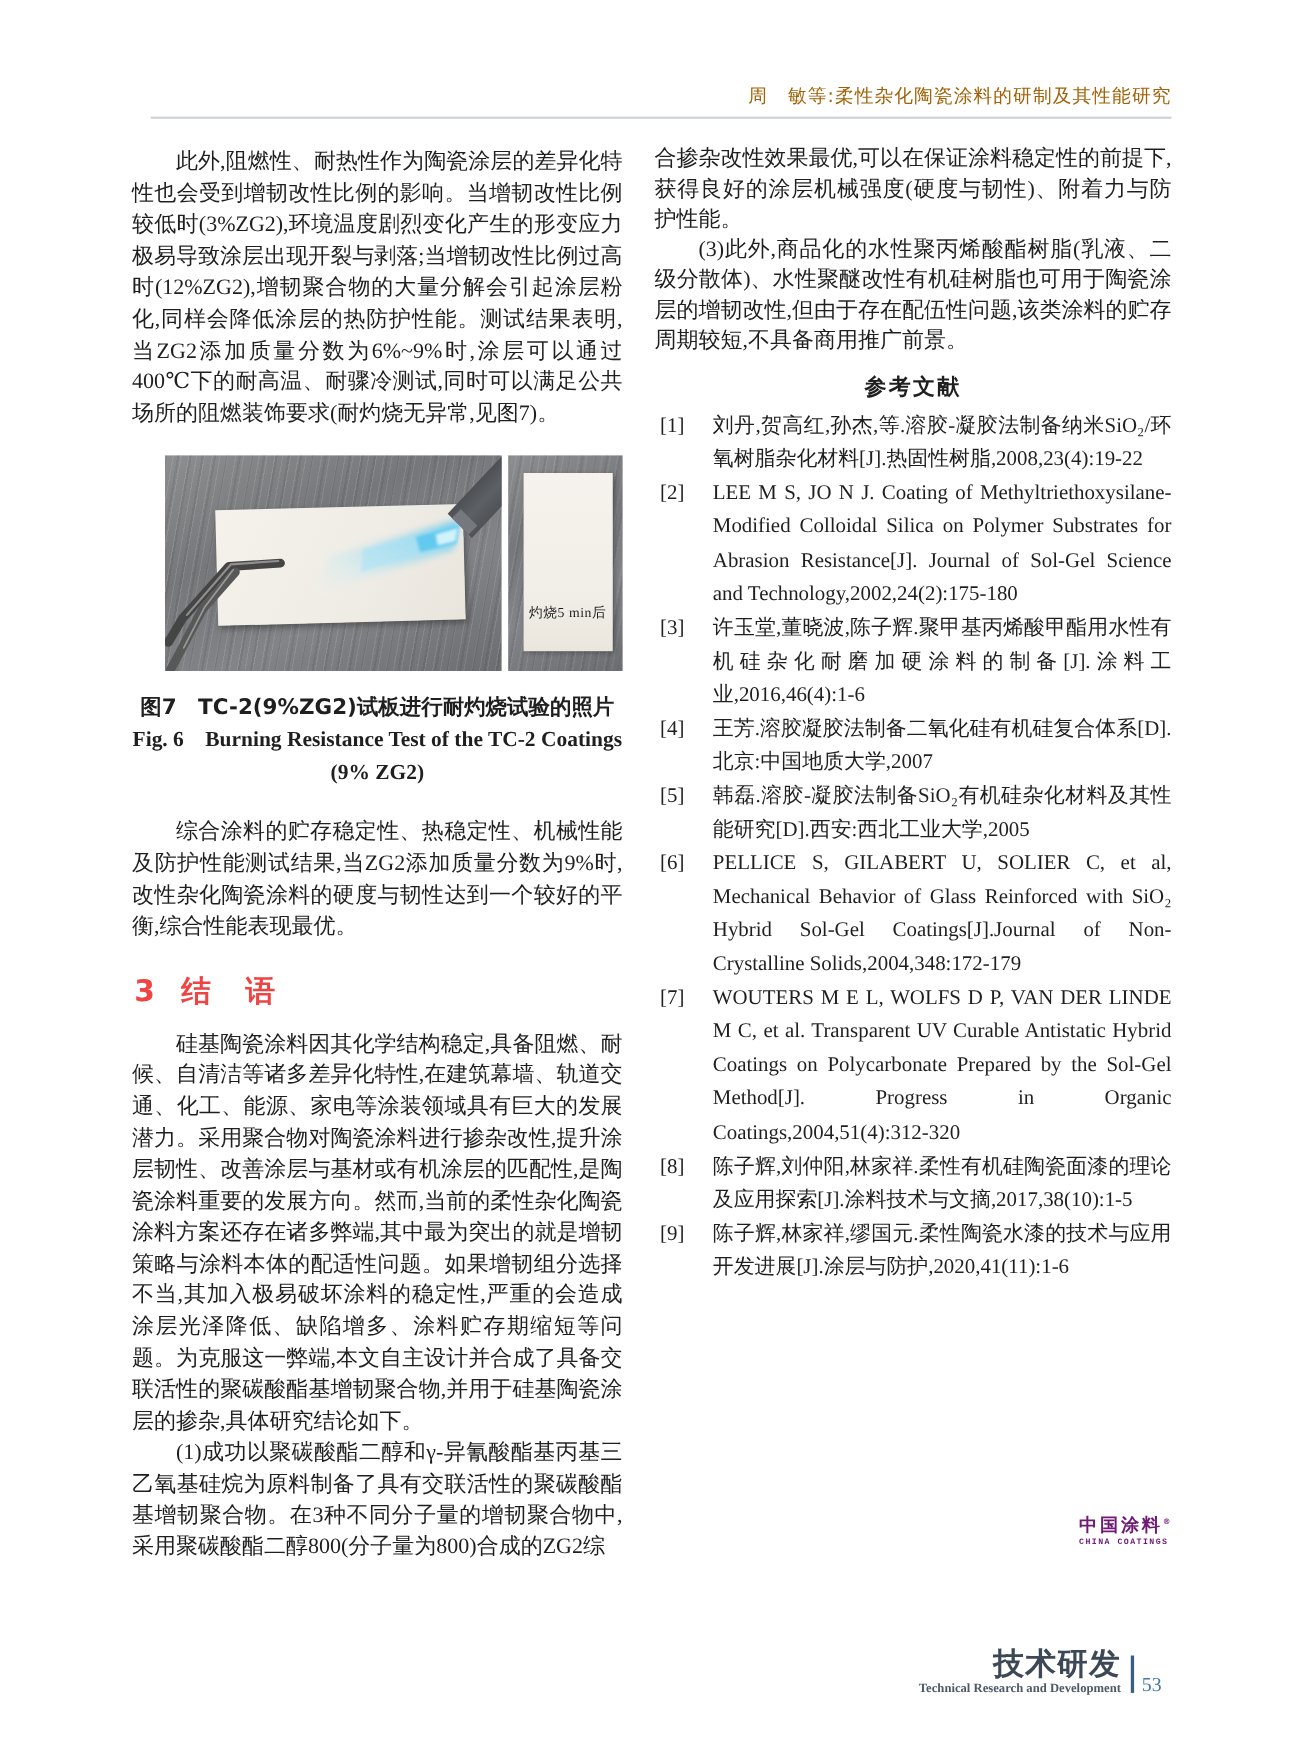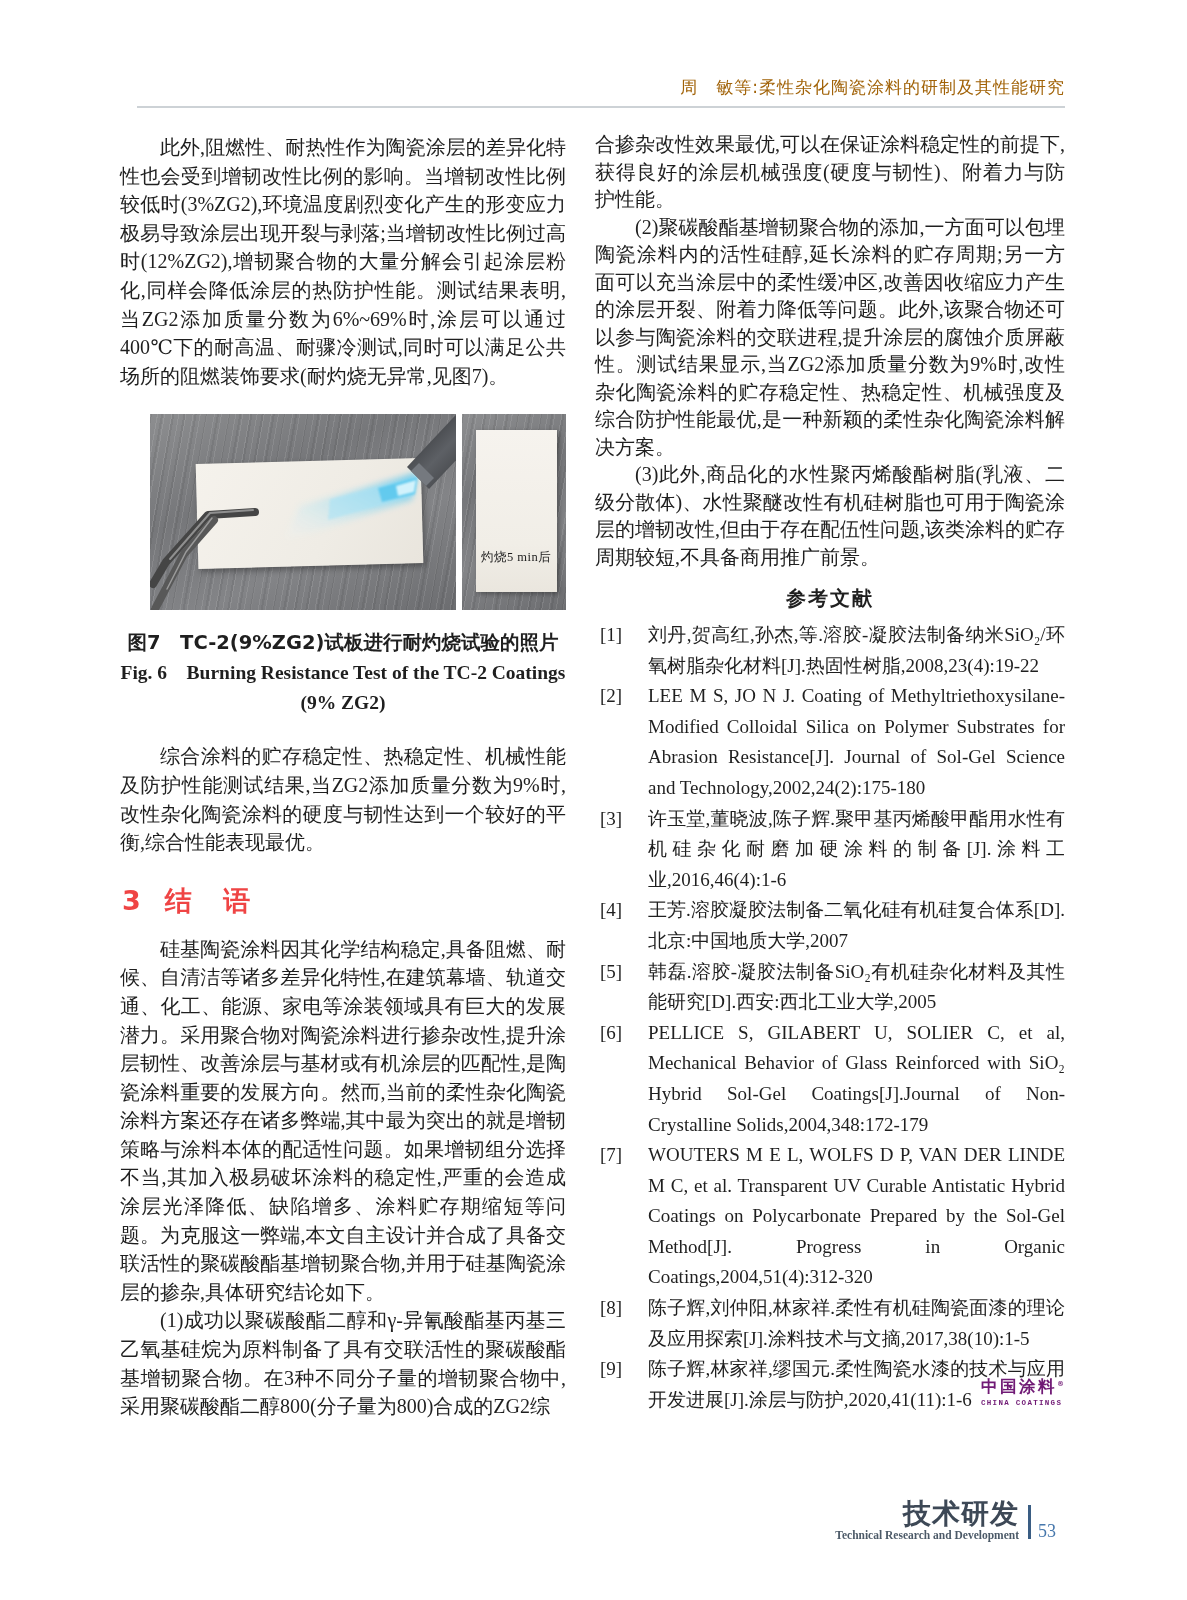--- a/index.html
+++ b/index.html
@@ -79,21 +79,21 @@
   .footer-bar{width:3px;height:34px;background:#3a5d83;margin:1px 7px 0 9px;}
   .footer-num{font-size:18px;color:#4677ac;margin-top:17px;}
 </style>
 </head>
 <body>
 
 <div class="running-head">周　敏等:柔性杂化陶瓷涂料的研制及其性能研究</div>
 <div class="head-rule"></div>
 
 <div class="col col-left">
-  <p class="para indent mb">此外,阻燃性、耐热性作为陶瓷涂层的差异化特性也会受到增韧改性比例的影响。当增韧改性比例较低时(3%ZG2),环境温度剧烈变化产生的形变应力极易导致涂层出现开裂与剥落;当增韧改性比例过高时(12%ZG2),增韧聚合物的大量分解会引起涂层粉化,同样会降低涂层的热防护性能。测试结果表明,当ZG2添加质量分数为6%~69%时,涂层可以通过400℃下的耐高温、耐骤冷测试,同时可以满足公共场所的阻燃装饰要求(耐灼烧无异常,见图7)。</p>
+  <p class="para indent mb">此外,阻燃性、耐热性作为陶瓷涂层的差异化特性也会受到增韧改性比例的影响。当增韧改性比例较低时(3%ZG2),环境温度剧烈变化产生的形变应力极易导致涂层出现开裂与剥落;当增韧改性比例过高时(12%ZG2),增韧聚合物的大量分解会引起涂层粉化,同样会降低涂层的热防护性能。测试结果表明,当ZG2添加质量分数为6%~9%时,涂层可以通过400℃下的耐高温、耐骤冷测试,同时可以满足公共场所的阻燃装饰要求(耐灼烧无异常,见图7)。</p>
 
   <div class="figure">
 
     <div class="photo photo-left">
       <div class="panel-left"></div>
       <svg class="photo-svg" width="319" height="196" viewBox="0 0 319 196">
         <defs>
           <linearGradient id="torchG" x1="0" y1="0" x2="1" y2="1">
             <stop offset="0" stop-color="#1e1f21"></stop>
             <stop offset="0.5" stop-color="#5d6065"></stop>
@@ -151,21 +151,20 @@
   <div class="sec-head">
     <span class="sec-num">3</span><span class="sec-title">结 语</span>
   </div>
 
   <p class="para indent">硅基陶瓷涂料因其化学结构稳定,具备阻燃、耐候、自清洁等诸多差异化特性,在建筑幕墙、轨道交通、化工、能源、家电等涂装领域具有巨大的发展潜力。采用聚合物对陶瓷涂料进行掺杂改性,提升涂层韧性、改善涂层与基材或有机涂层的匹配性,是陶瓷涂料重要的发展方向。然而,当前的柔性杂化陶瓷涂料方案还存在诸多弊端,其中最为突出的就是增韧策略与涂料本体的配适性问题。如果增韧组分选择不当,其加入极易破坏涂料的稳定性,严重的会造成涂层光泽降低、缺陷增多、涂料贮存期缩短等问题。为克服这一弊端,本文自主设计并合成了具备交联活性的聚碳酸酯基增韧聚合物,并用于硅基陶瓷涂层的掺杂,具体研究结论如下。</p>
   <p class="para indent">(1)成功以聚碳酸酯二醇和γ-异氰酸酯基丙基三乙氧基硅烷为原料制备了具有交联活性的聚碳酸酯基增韧聚合物。在3种不同分子量的增韧聚合物中,采用聚碳酸酯二醇800(分子量为800)合成的ZG2综</p>
 </div>
 
 <div class="col col-right">
   <p class="para">合掺杂改性效果最优,可以在保证涂料稳定性的前提下,获得良好的涂层机械强度(硬度与韧性)、附着力与防护性能。</p>
-  <p class="para indent">(2)聚碳酸酯基增韧聚合物的添加,一方面可以包埋陶瓷涂料内的活性硅醇,延长涂料的贮存周期;另一方面可以充当涂层中的柔性缓冲区,改善因收缩应力产生的涂层开裂、附着力降低等问题。此外,该聚合物还可以参与陶瓷涂料的交联进程,提升涂层的腐蚀介质屏蔽性。测试结果显示,当ZG2添加质量分数为9%时,改性杂化陶瓷涂料的贮存稳定性、热稳定性、机械强度及综合防护性能最优,是一种新颖的柔性杂化陶瓷涂料解决方案。</p>
   <p class="para indent">(3)此外,商品化的水性聚丙烯酸酯树脂(乳液、二级分散体)、水性聚醚改性有机硅树脂也可用于陶瓷涂层的增韧改性,但由于存在配伍性问题,该类涂料的贮存周期较短,不具备商用推广前景。</p>
 
   <div class="refs-head">参考文献</div>
 
   <ul class="ref-list">
     <li class="ref-item">
       <span class="ref-id">[1]</span>
       <span>刘丹,贺高红,孙杰,等.溶胶-凝胶法制备纳米SiO₂/环氧树脂杂化材料[J].热固性树脂,2008,23(4):19-22</span>
     </li>
     <li class="ref-item">

